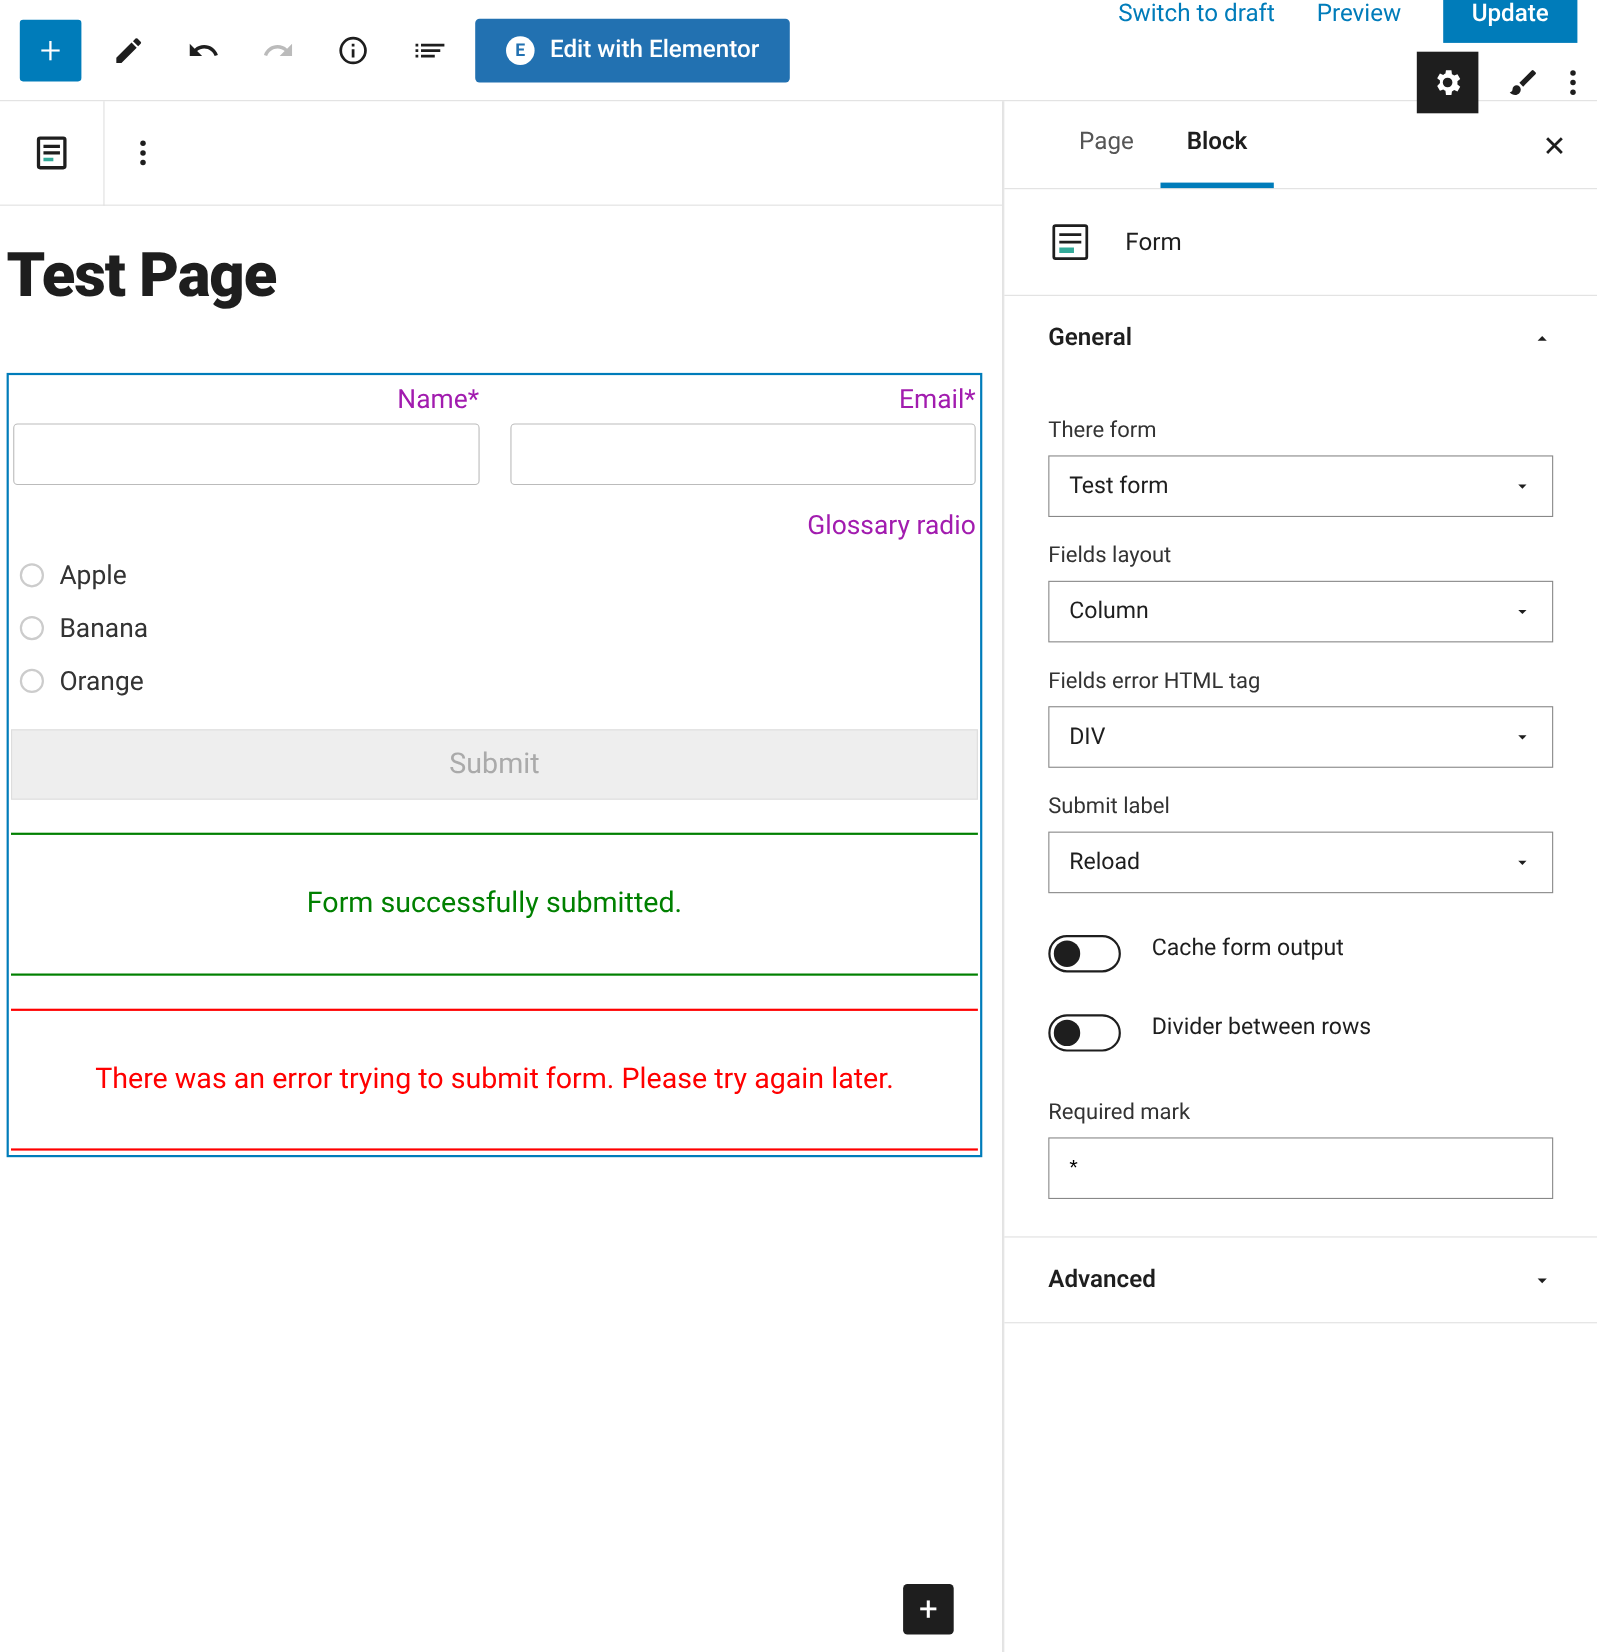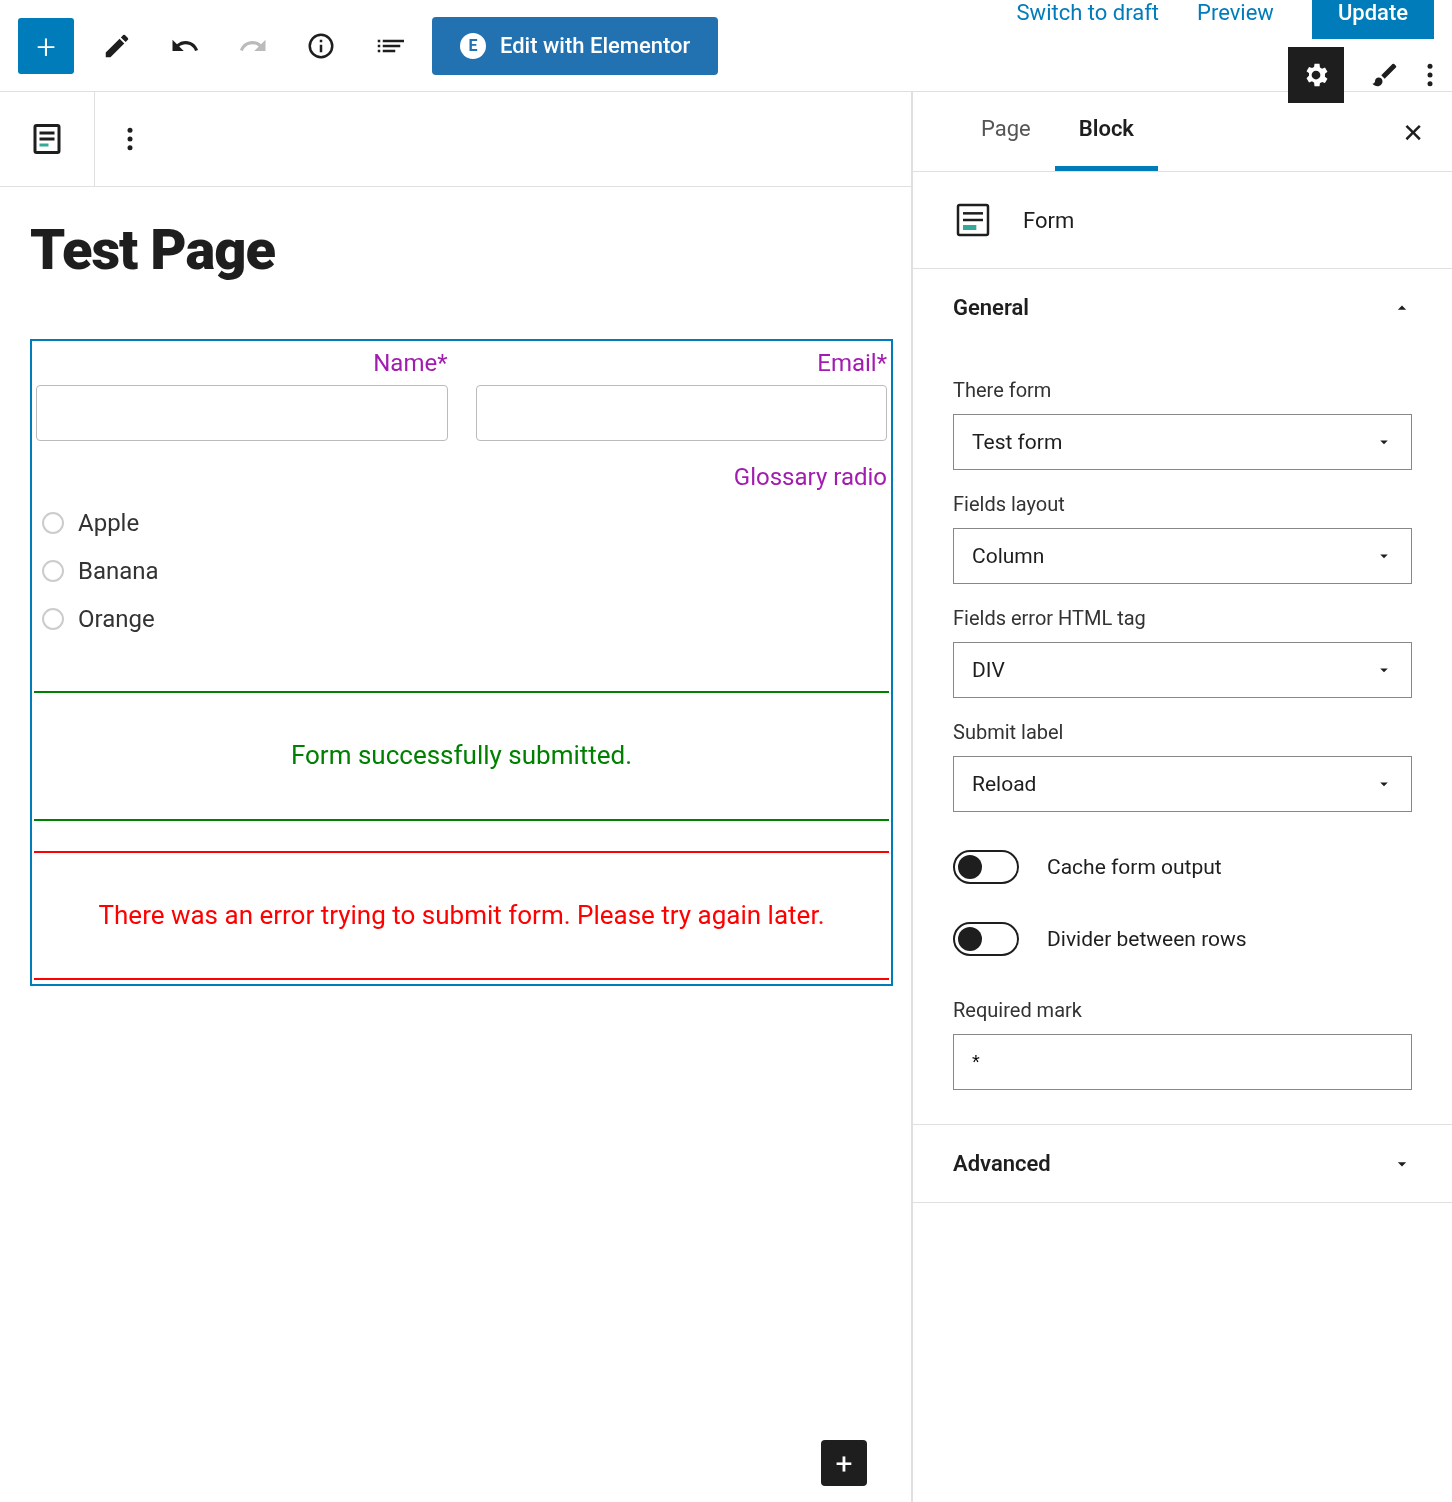--- a/index.html
+++ b/index.html
@@ -23,21 +23,21 @@
 .sidebar-top { display: flex; align-items: center; height: 60px; gap: 26px; padding-left: 14px; }
 .gear-box { background: #1e1e1e; color: #fff; width: 56px; height: 56px; display: flex; align-items: center; justify-content: center; }
 
 
 .main { display: flex; flex: 1; min-height: 0; }
 .editor-column { flex: 1; display: flex; flex-direction: column; border-right: 1px solid #e0e0e0; }
 .doc-toolbar { display: flex; align-items: center; height: 95px; border-bottom: 1px solid #e0e0e0; }
 .doc-toolbar .doc-icon-box { width: 95px; height: 95px; display: flex; align-items: center; justify-content: center; border-right: 1px solid #e0e0e0; }
 .doc-toolbar .dots { width: 70px; height: 95px; display: flex; align-items: center; justify-content: center; }
 
-.canvas { flex: 1; padding: 30px 18px 40px 30px; position: relative; overflow: auto; }
+.canvas { flex: 1; padding: 30px 18px 40px 6px; position: relative; overflow: auto; }
 .page-title { font-size: 56px; font-weight: 900; margin-bottom: 56px; letter-spacing: -1px; }
 
 .form-block { border: 2px solid #007cba; padding: 0; }
 .form-row { display: flex; gap: 28px; padding: 8px 4px 18px 4px; }
 .form-col { flex: 1; }
 .field-label { font-size: 24px; color: #a21caf; margin-bottom: 8px; display: block; text-align: right; }
 .text-input { width: 100%; height: 56px; border: 1px solid #bbb; border-radius: 4px; padding: 0 12px; font-size: 20px; }
 .radio-group { padding: 4px 4px 18px 4px; }
 .radio-row { display: flex; align-items: center; gap: 14px; padding: 10px 6px; font-size: 24px; color: #333; }
 .radio-dot { width: 22px; height: 22px; border: 2px solid #ccc; border-radius: 50%; }
@@ -57,21 +57,21 @@
 
 .block-header { display: flex; align-items: center; gap: 30px; padding: 28px 40px; border-bottom: 1px solid #e0e0e0; }
 .form-icon { width: 40px; height: 40px; }
 .block-name { font-size: 22px; }
 
 .panel { border-bottom: 1px solid #e0e0e0; }
 .panel-head { display: flex; align-items: center; justify-content: space-between; padding: 26px 40px; font-size: 22px; font-weight: 600; cursor: pointer; }
 .panel-body { padding: 10px 40px 34px 40px; }
 .ctrl-label { font-size: 20px; color: #333; margin-bottom: 12px; margin-top: 22px; }
 .select-box { width: 100%; height: 56px; border: 1px solid #888; display: flex; align-items: center; justify-content: space-between; padding: 0 18px; font-size: 21px; cursor: pointer; }
-.toggle-row { display: flex; align-items: center; gap: 28px; margin-top: 38px; }
+.toggle-row { display: flex; align-items: flex-start; gap: 28px; margin-top: 38px; }
 .toggle { width: 66px; height: 34px; border: 2px solid #1e1e1e; border-radius: 18px; position: relative; cursor: pointer; }
 .toggle .knob { width: 24px; height: 24px; background: #1e1e1e; border-radius: 50%; position: absolute; top: 3px; left: 3px; }
 .toggle-label { font-size: 21px; }
 .text-input-side { width: 100%; height: 56px; border: 1px solid #888; padding: 0 18px; font-size: 20px; }
 
 svg { display: block; }
 </style>
 </head>
 <body>
 
@@ -185,20 +185,21 @@
             <div class="radio-row">
                 <span class="radio-dot"></span>
                 <span>Banana</span>
               </div>
             <div class="radio-row">
                 <span class="radio-dot"></span>
                 <span>Orange</span>
               </div>
           </div>
 
+          <div class="submit-bar">Submit</div>
 
           <div class="msg msg-success">Form successfully submitted.</div>
           <div class="msg msg-error">There was an error trying to submit form. Please try again later.</div>
         </div>
 
         <div class="add-block-btn">+</div>
       </div>
     </div>
 
     <div class="sidebar">

